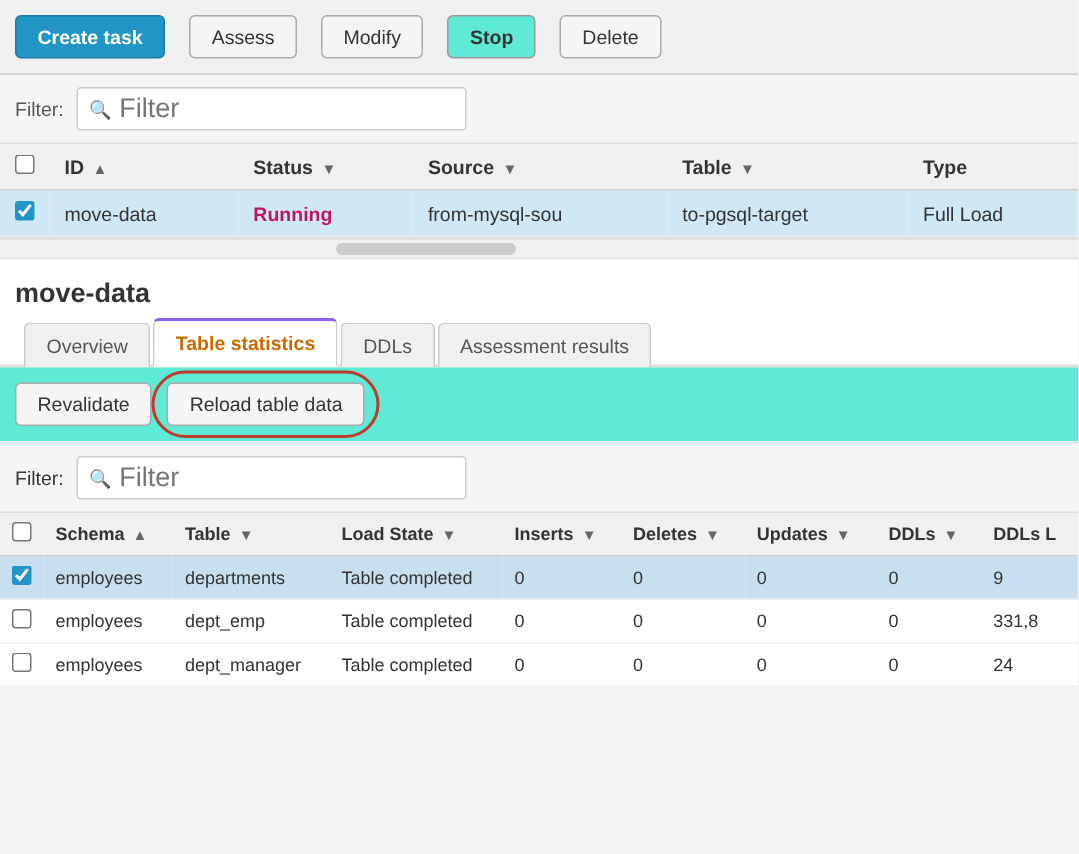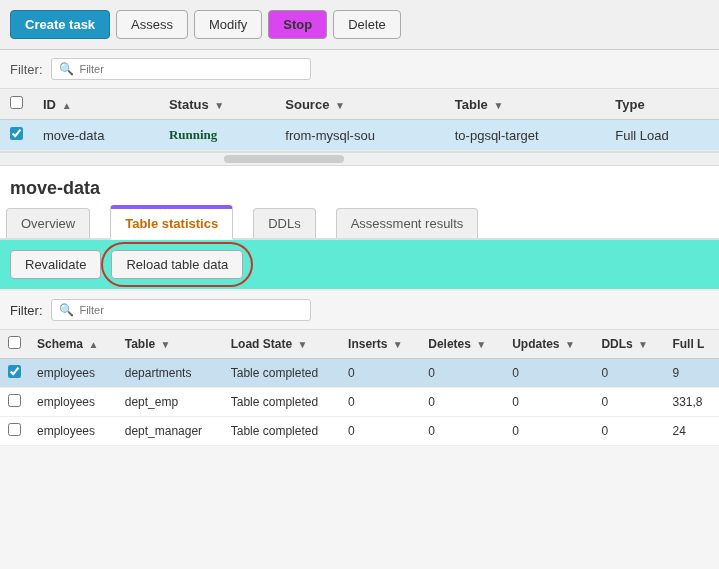--- a/index.html
+++ b/index.html
@@ -1,41 +1,41 @@
 <!DOCTYPE html>
 <html><head>
   <meta charset="utf-8">
   <style>
     * { box-sizing: border-box; margin: 0; padding: 0; }
     body { font-family: Arial, sans-serif; font-size: 13px; background: #f5f5f5; color: #333; width: 719px; }
 
     
     .toolbar {
-      display: flex; align-items: center; gap: 6px;
+      display: flex; align-items: center; gap: 16px;
       padding: 10px 10px;
       background: #f0f0f0;
       border-bottom: 1px solid #ccc;
     }
     .btn {
       padding: 6px 14px;
       border: 1px solid #aaa;
       border-radius: 4px;
       background: #f5f5f5;
       cursor: pointer;
       font-size: 13px;
       color: #333;
     }
     .btn-primary {
       background: #2196c4;
       color: #fff;
       border-color: #1a7aa0;
       font-weight: bold;
     }
     .btn-active {
-      background: #d946ef;
+      background: #5eead4;
       font-weight: bold;
       border-color: #999;
     }
 
     
     .filter-row {
       display: flex; align-items: center; gap: 8px;
       padding: 8px 10px;
       background: #f5f5f5;
       border-bottom: 1px solid #ddd;
@@ -43,21 +43,21 @@
     .filter-row label { font-size: 13px; color: #555; }
     .filter-input-wrap {
       display: flex; align-items: center;
       border: 1px solid #ccc;
       border-radius: 3px;
       background: #fff;
       padding: 3px 8px;
       width: 260px;
     }
     .filter-input-wrap input {
-      border: none; outline: none; font-size: 11px; width: 100%; color: #888;
+      border: none; outline: none; font-size: 18px; width: 100%; color: #888;
     }
     .search-icon-char { color: #999; margin-right: 5px; font-size: 12px; }
 
     
     .main-table-wrap {
       background: #fff;
       border-bottom: 1px solid #ddd;
       overflow-x: auto;
     }
     table { width: 100%; border-collapse: collapse; }
@@ -65,63 +65,63 @@
     th {
       padding: 7px 10px; text-align: left; font-weight: bold;
       font-size: 13px; white-space: nowrap; color: #333;
       border-right: none;
     }
     th .sort-arrow { font-size: 10px; color: #666; margin-left: 2px; }
     td { padding: 7px 10px; font-size: 13px; border-bottom: 1px solid #eee; vertical-align: middle; }
     .checkbox-cell { width: 28px; }
     input[type=checkbox] { cursor: pointer; }
     .selected-row { background: #d0e8f5; }
-    .status-running { color: #14532d; font-weight: bold; font-family: Liberation Serif, serif; }
+    .status-running { color: #be185d; font-weight: bold; }
     .scrollbar-row {
       height: 14px; background: #f0f0f0;
       border-top: 1px solid #ddd; border-bottom: 1px solid #ddd;
       display: flex; align-items: center; padding: 0 4px;
     }
     .scrollbar-thumb {
       height: 8px; background: #ccc; border-radius: 4px;
       width: 120px; margin-left: 220px;
     }
 
     
     .section-title {
       padding: 12px 10px 6px 10px;
       font-size: 18px; font-weight: bold; color: #333;
       background: #fff;
     }
 
     
     .tabs {
-      display: flex; align-items: center;
+      display: flex; align-items: flex-end;
       background: #fff;
       border-bottom: 2px solid #ddd;
-      padding: 0 6px;
-      gap: 20px;
+      padding: 0 16px;
+      gap: 2px;
     }
     .tab {
       padding: 7px 14px;
       border: 1px solid #ccc;
       border-bottom: none;
       border-radius: 4px 4px 0 0;
       background: #f0f0f0;
       cursor: pointer;
       font-size: 13px;
       color: #555;
       margin-bottom: -2px;
     }
     .tab-active {
       background: #fff;
       color: #c96a00;
       font-weight: bold;
       border-bottom: 2px solid #fff;
-      border-top: 4px solid #8b5cf6;
+      border-top: 2px solid #8b5cf6;
     }
 
     
     .sub-toolbar {
       display: flex; align-items: center; gap: 10px;
       padding: 10px 10px;
       background: #5eead4;
       border-bottom: 1px solid #eee;
       position: relative;
     }
@@ -277,21 +277,21 @@
         </th>
         <th>
           <span>Updates</span>
           <span class="sort-arrow">▼</span>
         </th>
         <th>
           <span>DDLs</span>
           <span class="sort-arrow">▼</span>
         </th>
         <th>
-          <span>Full L</span>
+          <span>DDLs L</span>
         </th>
       </tr>
     </thead>
     <tbody id="stats-table-body">
     <tr class="selected-row-blue">
     <td class="col-checkbox">
       <input type="checkbox" checked="" style="accent-color: rgb(33, 150, 196);">
     </td>
     <td>employees</td>
     <td>departments</td>

